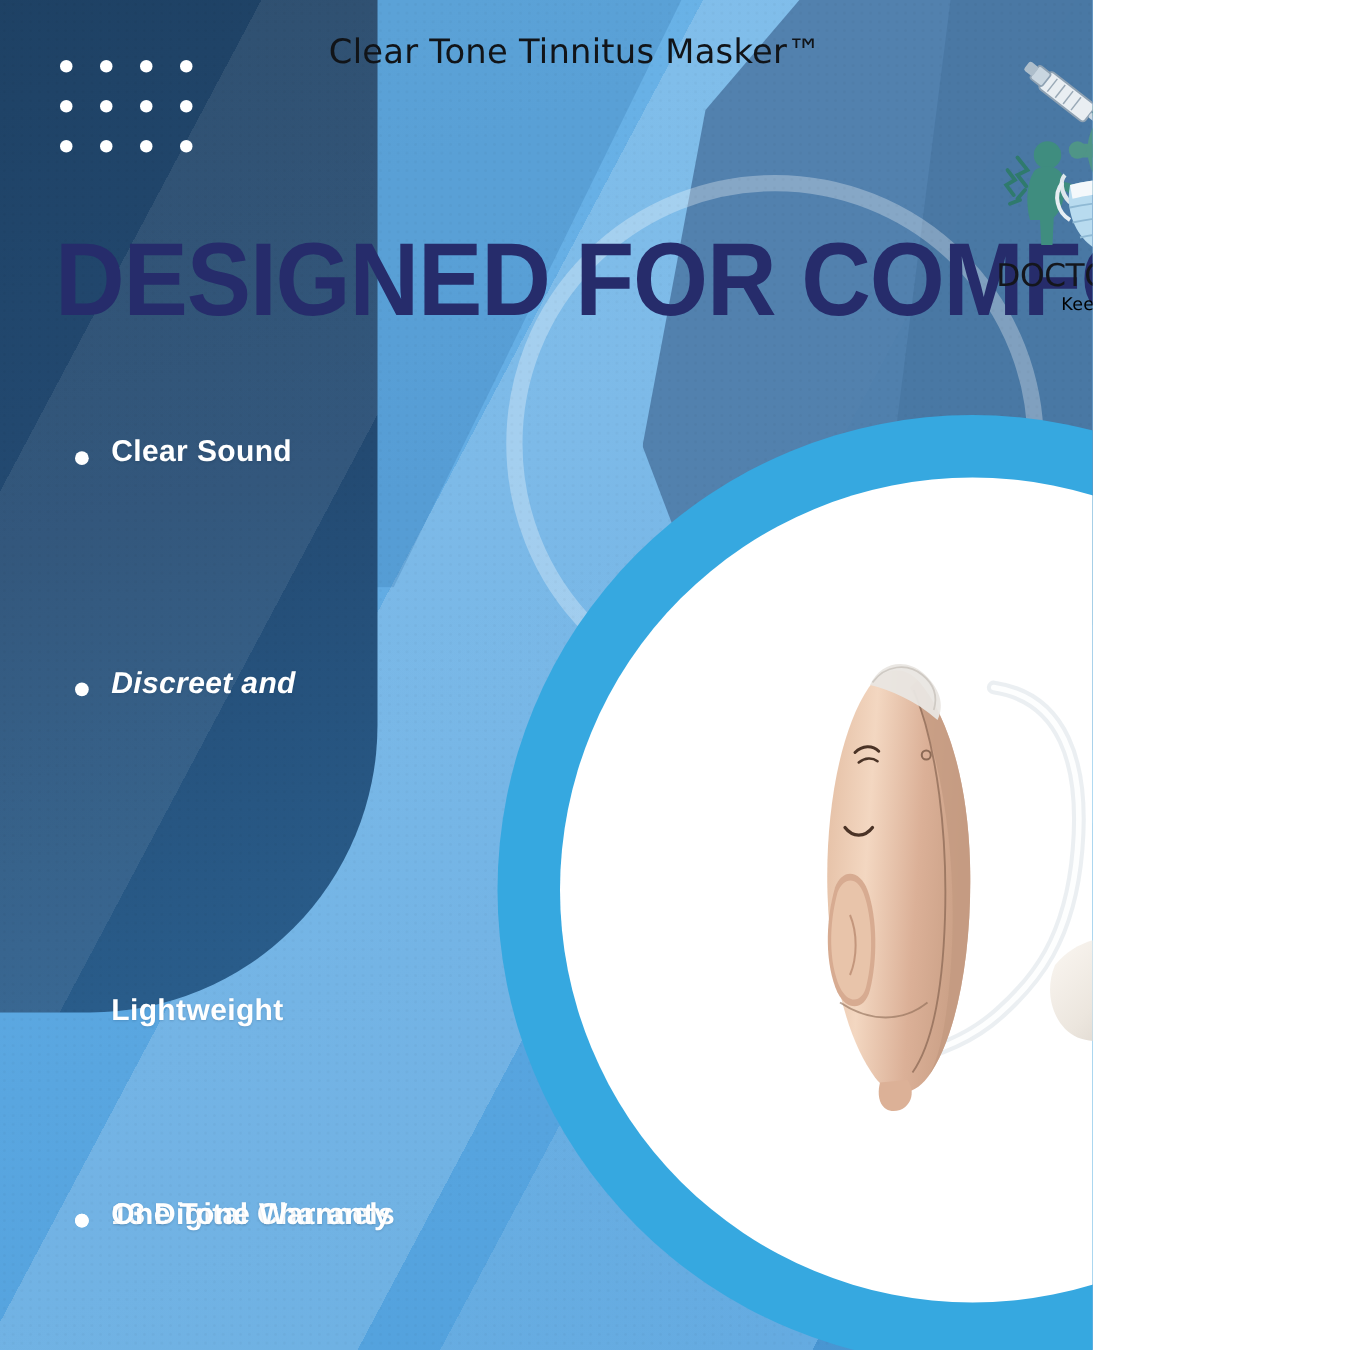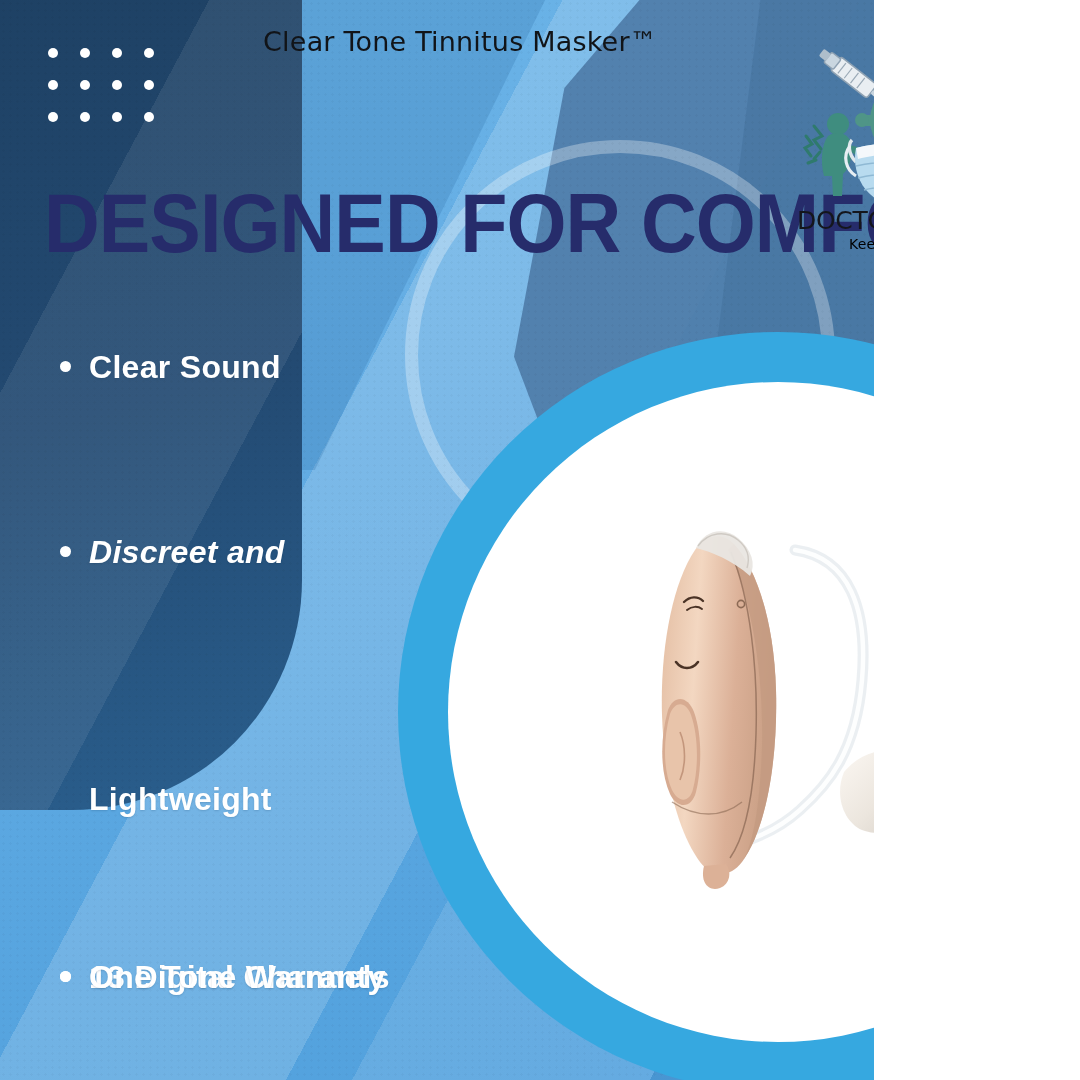--- a/index.html
+++ b/index.html
@@ -152,33 +152,33 @@
     transform-origin:left center;
     white-space:nowrap;
   }
   #feature-list{
     position:absolute;left:60px;top:345px;
     width:430px;list-style:none;margin:0;padding:0;
   }
   #feature-list li{
     position:absolute;left:0;
     display:flex;align-items:flex-start;gap:18px;
-    color:#ffffff;font-weight:bold;font-size:32px;
+    color:#ffffff;font-weight:bold;font-size:24px;
     line-height:1.38;
     letter-spacing:.3px;
     text-shadow:0 1px 2px rgba(20,50,80,.18);
   }
   #feature-list li .bullet{
     flex:0 0 auto;width:11px;height:11px;border-radius:50%;
     background:#fff;margin-top:16px;
   }
   #feature-list li .flabel{display:block;}
   #feature-list li:nth-child(1){top:0px;}
   #feature-list li:nth-child(2){top:185px;font-style:italic;}
-  #feature-list li:nth-child(3){top:432px;}
+  #feature-list li:nth-child(3){top:447px;}
   #feature-list li:nth-child(4){top:610px;}
 
   
   #logo{
     position:absolute;left:790px;top:28px;
     width:245px;height:240px;
   }
   #logo-art{position:absolute;left:0;top:0;width:245px;height:180px;}
   #logo-domain{
     position:absolute;left:7px;top:178px;width:245px;

